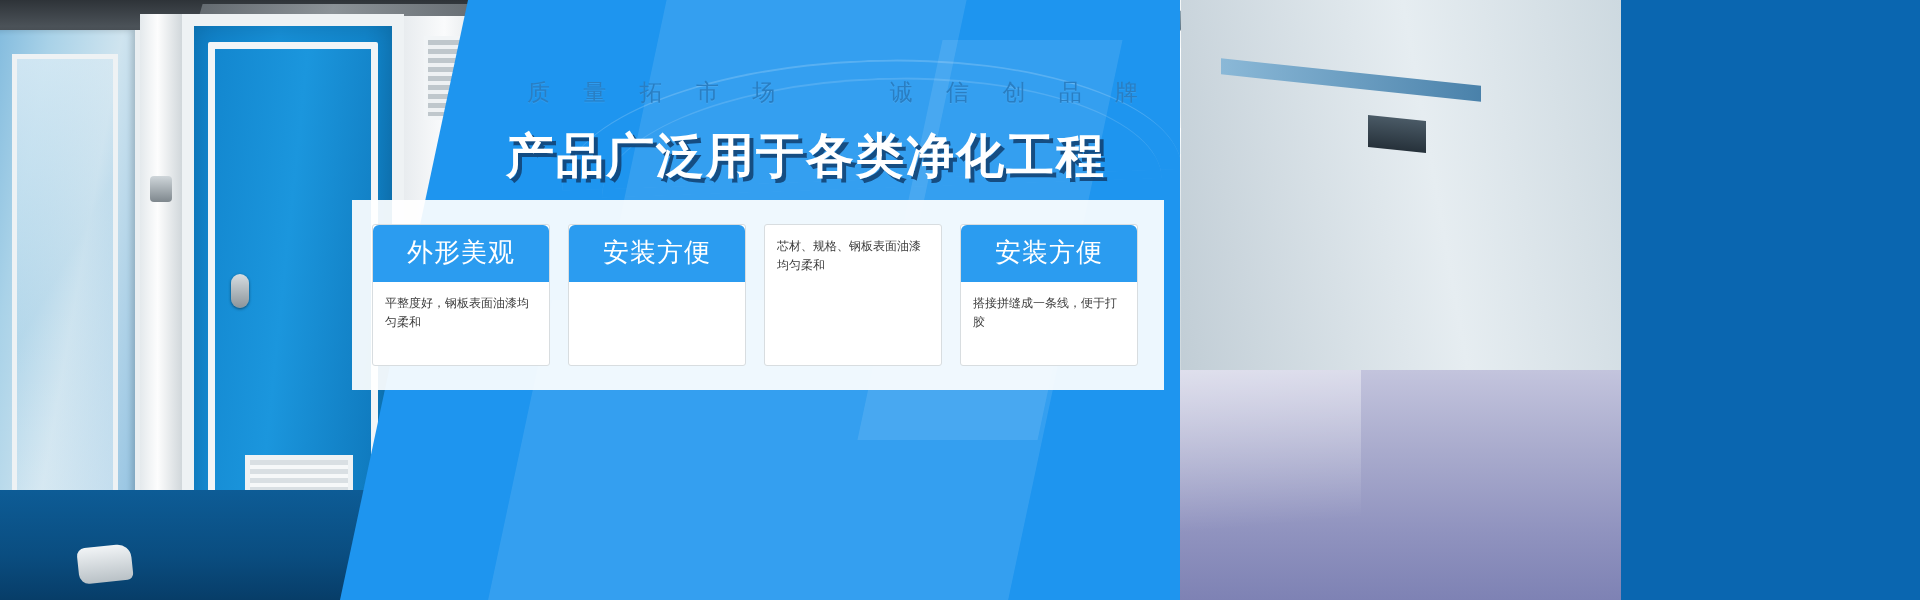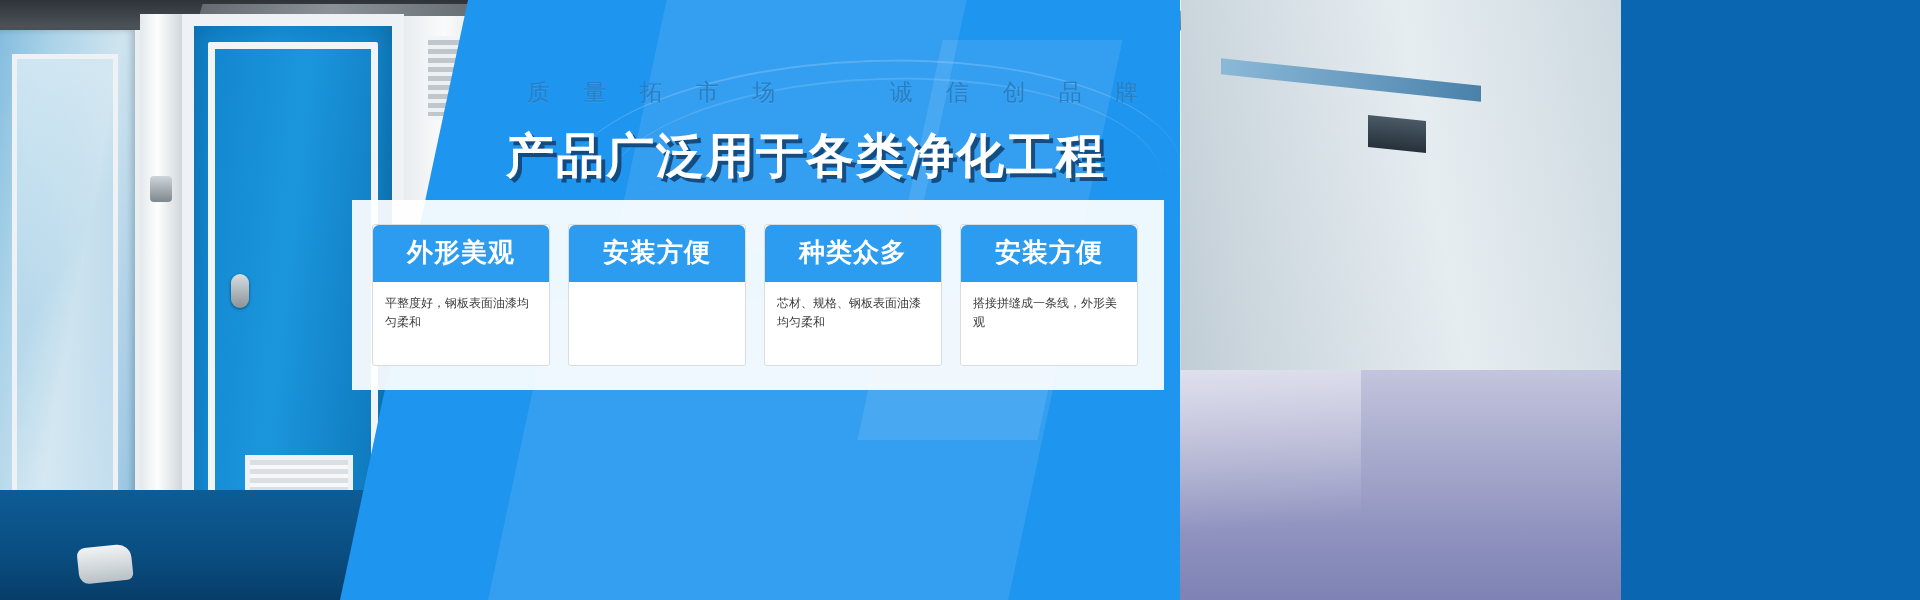--- a/index.html
+++ b/index.html
@@ -263,21 +263,21 @@
     background:#ffffff;
     border:1px solid #d8dde0;
     border-radius:3px;
     overflow:hidden;
     display:flex; flex-direction:column;
     min-height:142px;
   }
   .card-head {
     background:#2b9cf0;
     color:#ffffff;
-    font-size:26px; font-weight:bold;
+    font-size:26px; font-weight:normal;
     letter-spacing:1px;
     text-align:center;
     padding:10px 4px 12px;
     border-radius:6px 6px 0 0;
     font-family:"DejaVu Sans","Liberation Sans",sans-serif;
   }
   .card-body {
     flex:1;
     color:#3c3c3c;
     font-size:12px;
@@ -344,22 +344,21 @@
 
   <div class="cards">
     <div class="card">
       <div class="card-head">外形美观</div>
       <div class="card-body">平整度好，钢板表面油漆均匀柔和</div>
     </div>
     <div class="card">
       <div class="card-head">安装方便</div>
     </div>
     <div class="card">
-      <div class="card-head">种类众多</div>
       <div class="card-body">芯材、规格、钢板表面油漆均匀柔和</div>
     </div>
     <div class="card">
       <div class="card-head">安装方便</div>
-      <div class="card-body">搭接拼缝成一条线，外形美观</div>
+      <div class="card-body">搭接拼缝成一条线，便于打胶</div>
     </div>
   </div>
 
 </div>
 
 </body></html>

